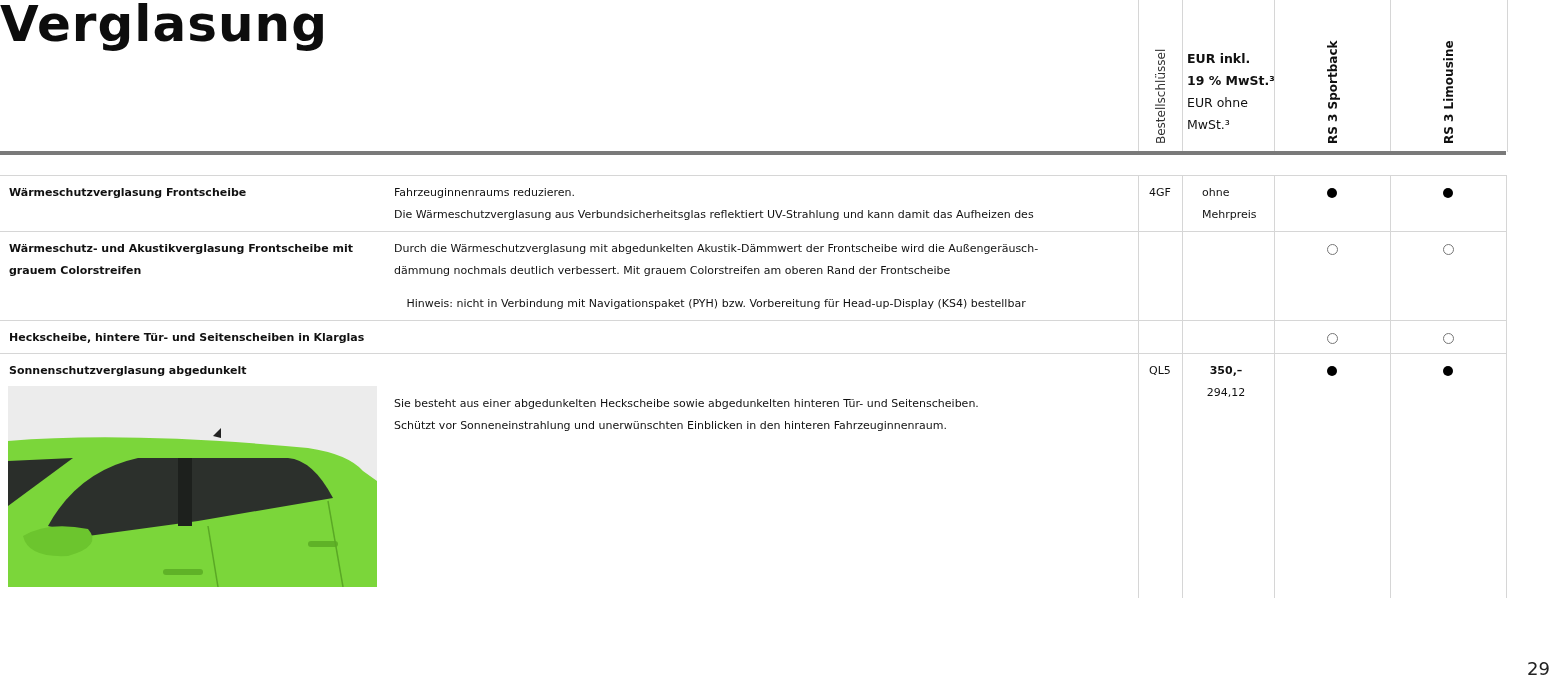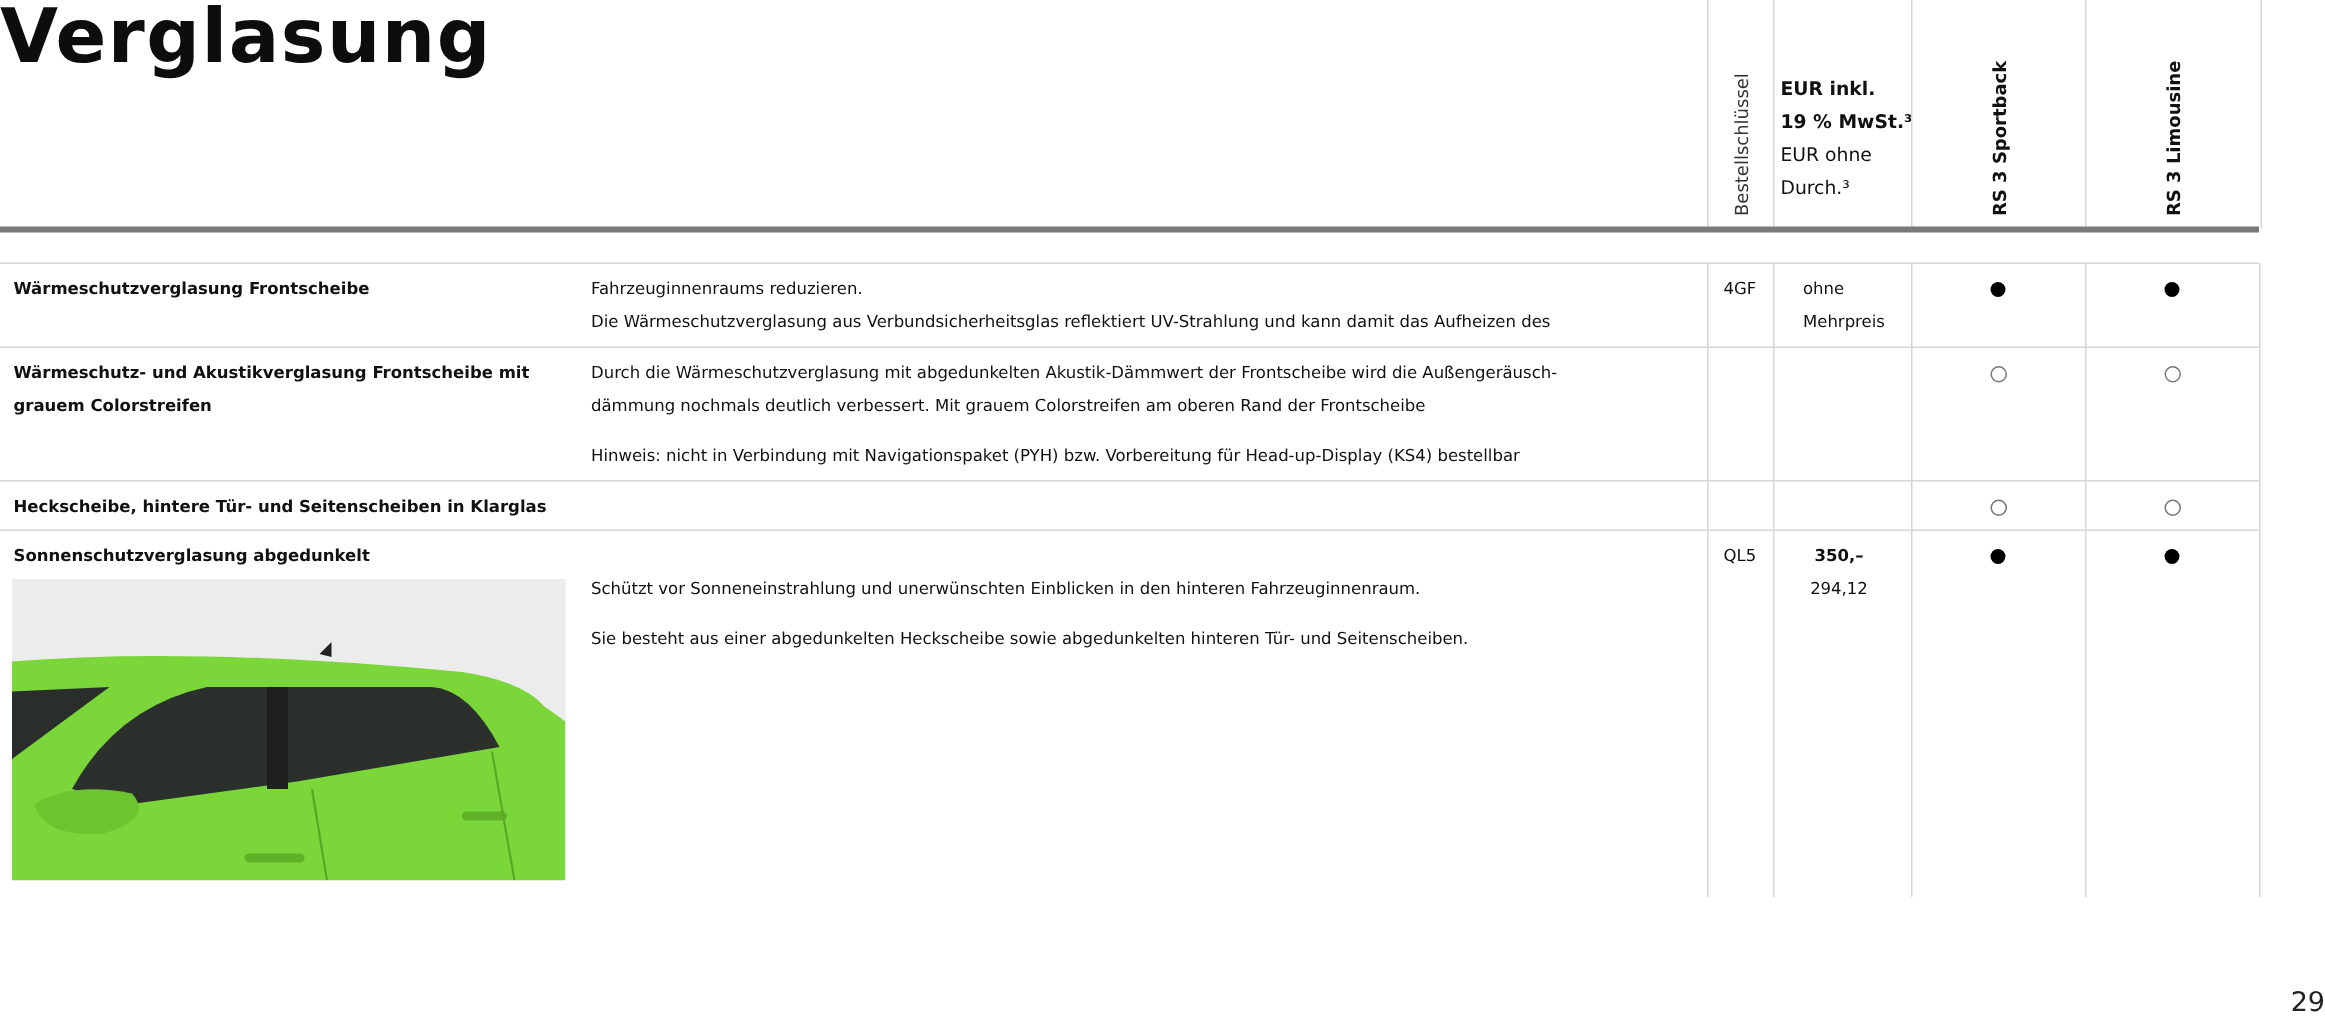--- a/index.html
+++ b/index.html
@@ -27,21 +27,21 @@
 <div class="title">Verglasung</div>
 
 <div class="hdr-col" style="left:1138px;width:44px;">
   <div class="vtext" style="transform:rotate(-90deg);left:29px;color:#333;">Bestellschlüssel</div>
 </div>
 <div class="hdr-col" style="left:1182px;width:92px;"></div>
 <div class="price-hdr">
   <div class="bold">EUR inkl.</div>
   <div class="bold">19 % MwSt.³</div>
   <div>EUR ohne</div>
-  <div>Durch.³</div>
+  <div>MwSt.³</div>
 </div>
 <div class="hdr-col" style="left:1274px;width:116px;">
   <div class="vtext bold" style="transform:rotate(-90deg);left:65px;">RS 3 Sportback</div>
 </div>
 <div class="hdr-col" style="left:1390px;width:116px;border-right:1px solid #d6d6d6;">
   <div class="vtext bold" style="transform:rotate(-90deg);left:65px;">RS 3 Limousine</div>
 </div>
 
 <div class="thick"></div>
 
@@ -68,21 +68,21 @@
 <div class="dot-filled" style="left:1327px;top:188px;"></div>
 <div class="dot-filled" style="left:1443px;top:188px;"></div>
 
 <div class="cell bold" style="left:9px;top:238px;">
   <div>Wärmeschutz- und Akustikverglasung Frontscheibe mit</div>
   <div>grauem Colorstreifen</div>
 </div>
 <div class="cell" style="left:394px;top:238px;">
   <div>Durch die Wärmeschutzverglasung mit abgedunkelten Akustik-Dämmwert der Frontscheibe wird die Außengeräusch-</div>
   <div>dämmung nochmals deutlich verbessert. Mit grauem Colorstreifen am oberen Rand der Frontscheibe</div>
-  <div style="margin-top:11px;">Hinweis: nicht in Verbindung mit Navigationspaket (PYH) bzw. Vorbereitung für Head-up-Display (KS4) bestellbar</div>
+  <div style="margin-top:11px;text-align:center;">Hinweis: nicht in Verbindung mit Navigationspaket (PYH) bzw. Vorbereitung für Head-up-Display (KS4) bestellbar</div>
 </div>
 <div class="dot-empty" style="left:1327px;top:244px;"></div>
 <div class="dot-empty" style="left:1443px;top:244px;"></div>
 
 <div class="cell bold" style="left:9px;top:327px;">Heckscheibe, hintere Tür- und Seitenscheiben in Klarglas</div>
 <div class="dot-empty" style="left:1327px;top:333px;"></div>
 <div class="dot-empty" style="left:1443px;top:333px;"></div>
 
 <div class="cell bold" style="left:9px;top:360px;">Sonnenschutzverglasung abgedunkelt</div>
 <div class="car">
@@ -94,22 +94,22 @@
     <rect x="170" y="72" width="14" height="68" fill="#1d201d"></rect>
     <path d="M15,150 Q40,135 80,143 Q95,160 60,170 Q20,172 15,150 Z" fill="#6cc52e"></path>
     <rect x="155" y="183" width="40" height="6" rx="3" fill="#5fb227"></rect>
     <rect x="300" y="155" width="30" height="6" rx="3" fill="#5fb227"></rect>
     <line x1="200" y1="140" x2="210" y2="201" stroke="#5aa825" stroke-width="1.5"></line>
     <line x1="320" y1="115" x2="335" y2="201" stroke="#5aa825" stroke-width="1.5"></line>
     <path d="M205,50 L213,42 L213,52 Z" fill="#222"></path>
   </svg>
 </div>
 <div class="cell" style="left:394px;top:382px;">
+  <div style="margin-top:11px;">Sie besteht aus einer abgedunkelten Heckscheibe sowie abgedunkelten hinteren Tür- und Seitenscheiben.</div>
   <div>Schützt vor Sonneneinstrahlung und unerwünschten Einblicken in den hinteren Fahrzeuginnenraum.</div>
-  <div style="margin-top:11px;">Sie besteht aus einer abgedunkelten Heckscheibe sowie abgedunkelten hinteren Tür- und Seitenscheiben.</div>
 </div>
 <div class="cell" style="left:1149px;top:360px;">QL5</div>
 <div class="cell" style="left:1186px;top:360px;width:80px;text-align:center;">
   <div class="bold">350,–</div>
   <div>294,12</div>
 </div>
 <div class="dot-filled" style="left:1327px;top:366px;"></div>
 <div class="dot-filled" style="left:1443px;top:366px;"></div>
 
 <div class="page-num">29</div>

